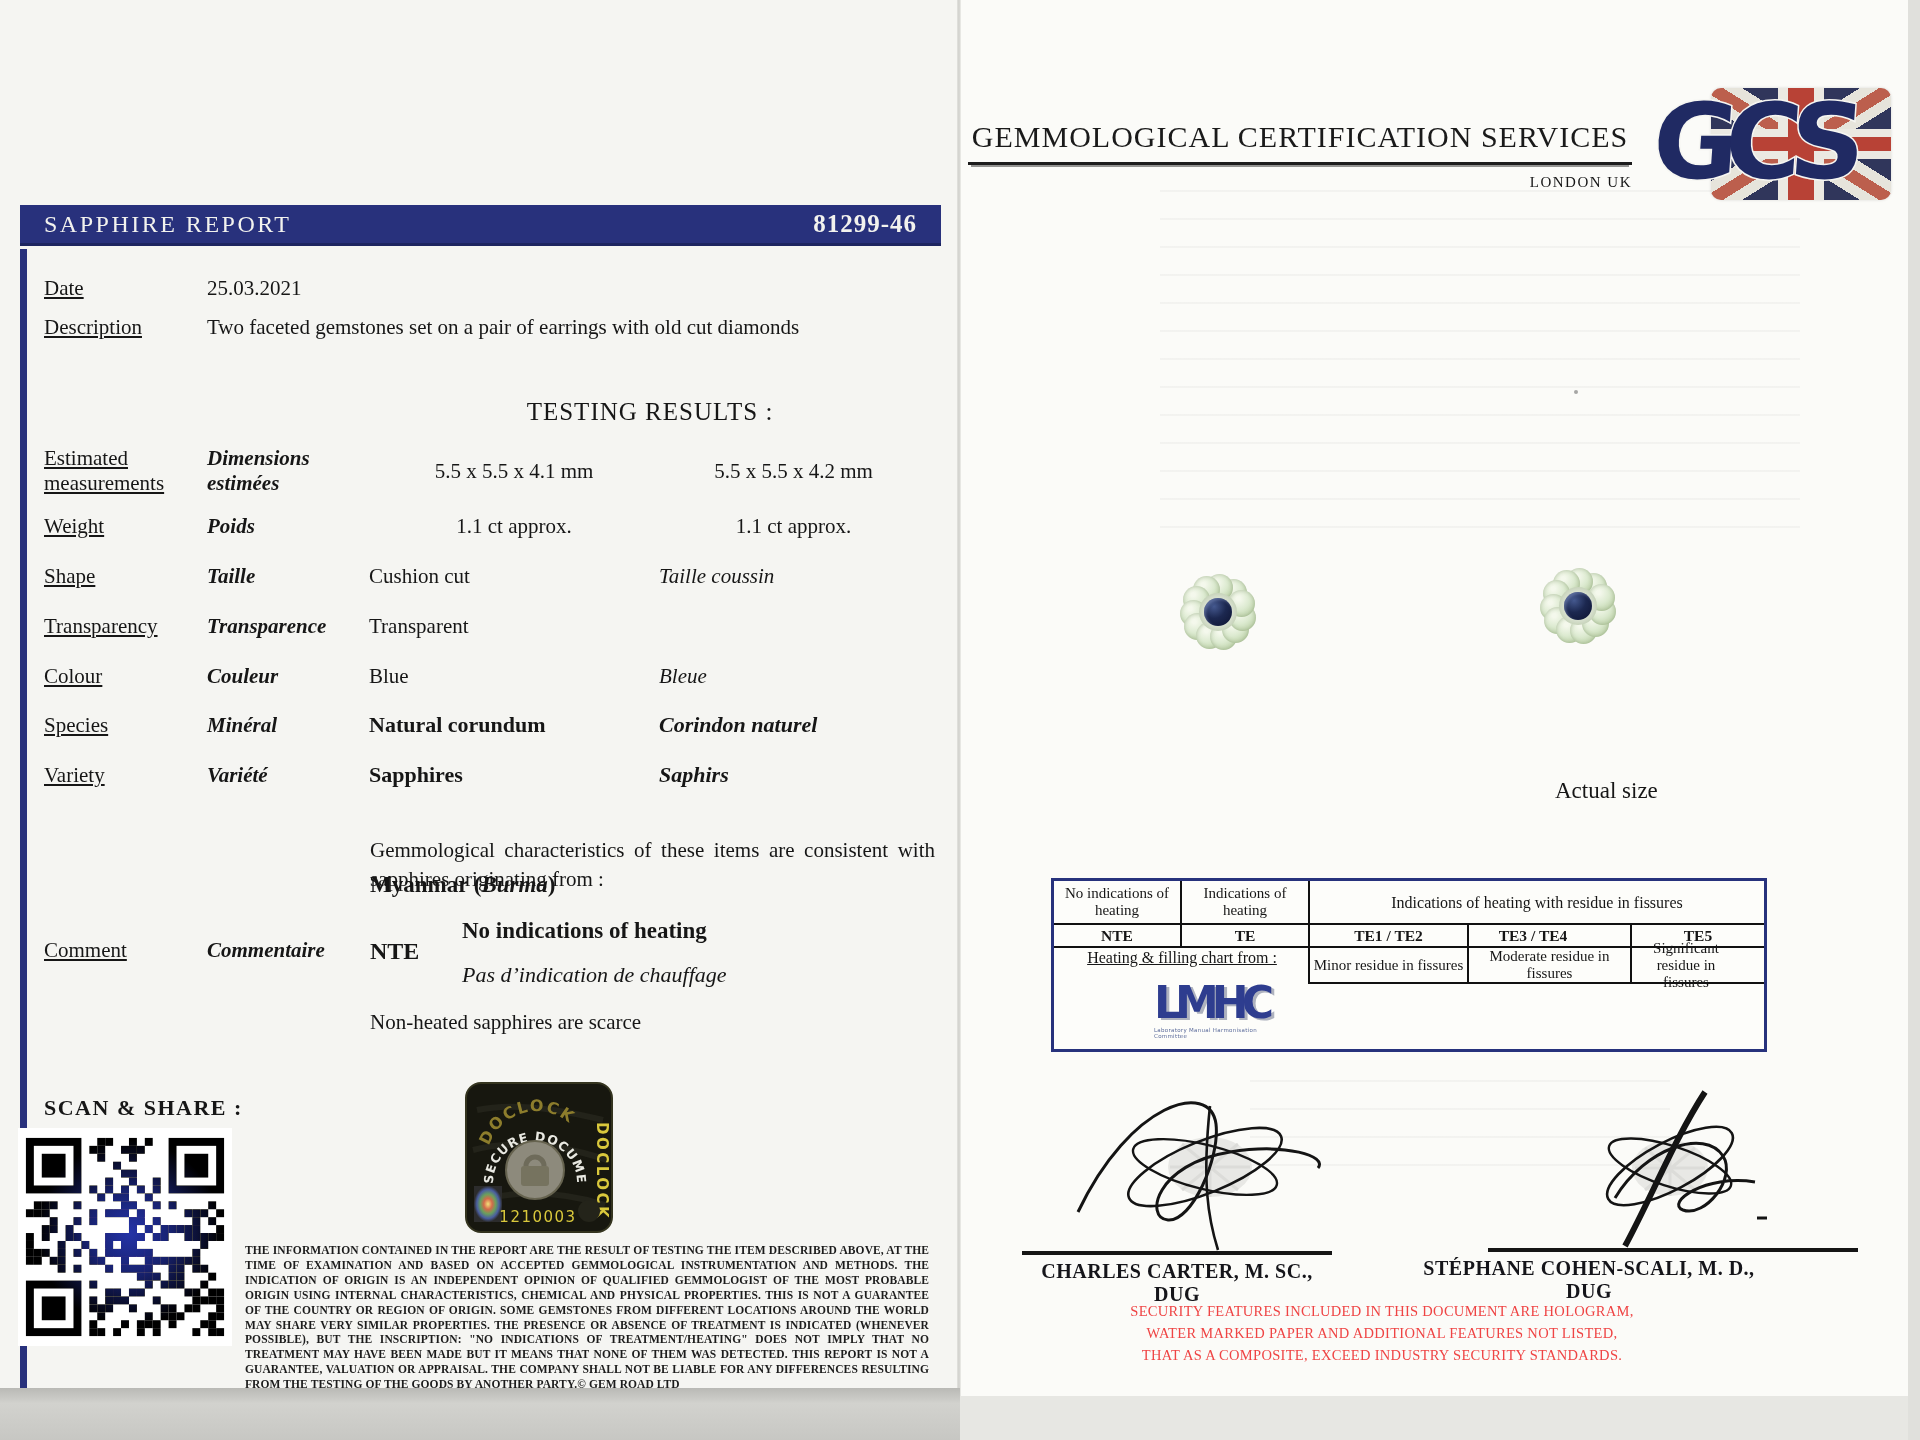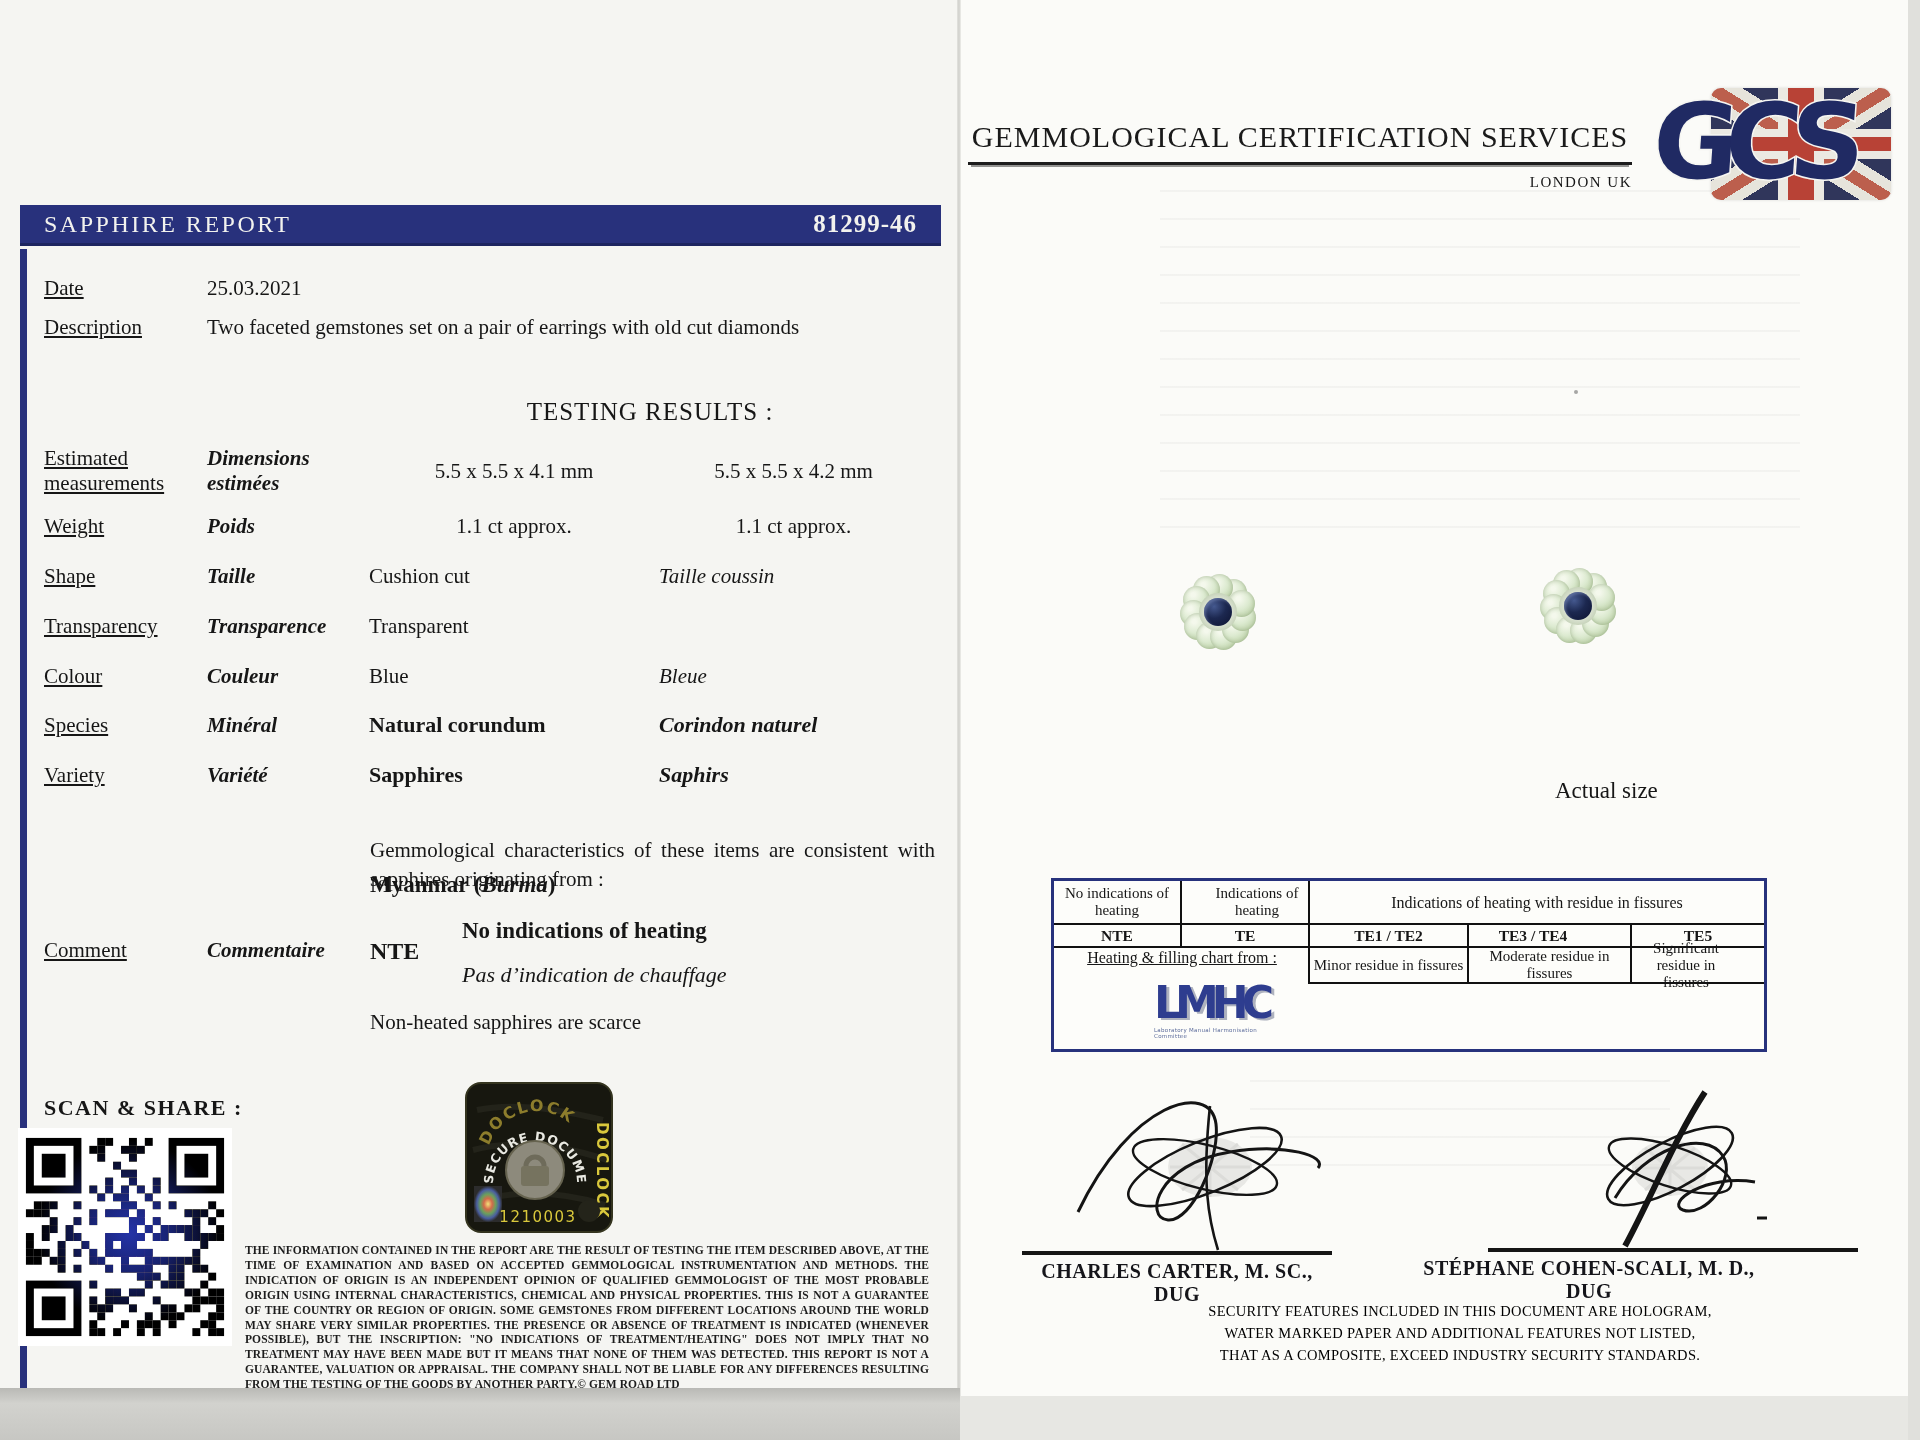--- a/index.html
+++ b/index.html
@@ -96,22 +96,22 @@
   .hc-caption{position:absolute;left:0;top:68px;width:256px;text-align:center;
               font-size:16px;text-decoration:underline;}
   .lmhc{position:absolute;left:100px;top:100px;width:130px;text-align:left;}
   .lmhc-txt{font-family:"DejaVu Sans",sans-serif;font-weight:bold;font-size:44px;line-height:44px;
             letter-spacing:-7px;color:#2e3d8f;text-shadow:3px 2px 0 #aeb2be;}
   .lmhc-sub{font-family:"DejaVu Sans",sans-serif;font-size:5.5px;color:#5a6a9a;margin-top:2px;letter-spacing:.3px;}
 
   .signature{position:absolute;}
   .sig-rule{position:absolute;height:4px;background:#151515;}
   .sig-name{position:absolute;text-align:center;font-size:20px;font-weight:bold;letter-spacing:.5px;color:#15151a;}
-  .security{position:absolute;left:1160px;top:1300px;width:600px;text-align:center;
-            color:#000000;font-size:14.5px;line-height:22px;letter-spacing:.3px;}
+  .security{position:absolute;left:1082px;top:1300px;width:600px;text-align:center;
+            color:#ef4444;font-size:14.5px;line-height:22px;letter-spacing:.3px;}
   .ghost{position:absolute;opacity:.045;background:repeating-linear-gradient(180deg,#444 0 2px,transparent 2px 28px);}
   .speck{position:absolute;width:4px;height:4px;border-radius:50%;background:rgba(40,40,40,.4);}
 </style>
 </head>
 <body>
 
 <div class="canvas">
 
   <div class="page page-left">
     <div class="hdrbar">
@@ -477,21 +477,21 @@
   <div class="hchart">
     <div class="hline" style="left:0;top:42px;width:710px"></div>
     <div class="hline" style="left:0;top:65px;width:710px"></div>
     <div class="hline" style="left:254px;top:101px;width:456px"></div>
     <div class="vline" style="left:126px;top:0;height:67px"></div>
     <div class="vline" style="left:254px;top:0;height:103px"></div>
     <div class="vline" style="left:413px;top:42px;height:61px"></div>
     <div class="vline" style="left:576px;top:42px;height:61px"></div>
 
     <div class="hc" style="left:0;top:0;width:126px;height:42px">No indications of heating</div>
-    <div class="hc" style="left:140px;top:0;width:126px;height:42px">Indications of heating</div>
+    <div class="hc" style="left:128px;top:0;width:126px;height:42px">Indications of heating</div>
     <div class="hc" style="left:256px;top:0;width:454px;height:42px;font-size:16px">Indications of heating with residue in fissures</div>
 
     <div class="hc hc-code" style="left:0;top:44px;width:126px;height:21px">NTE</div>
     <div class="hc hc-code" style="left:128px;top:44px;width:126px;height:21px">TE</div>
     <div class="hc hc-code" style="left:256px;top:44px;width:157px;height:21px">TE1 / TE2</div>
     <div class="hc hc-code" style="left:415px;top:44px;width:128px;height:21px">TE3 / TE4</div>
     <div class="hc hc-code" style="left:578px;top:44px;width:132px;height:21px">TE5</div>
 
     <div class="hc" style="left:256px;top:67px;width:157px;height:34px">Minor residue in fissures</div>
     <div class="hc" style="left:415px;top:67px;width:161px;height:34px">Moderate residue in fissures</div>

